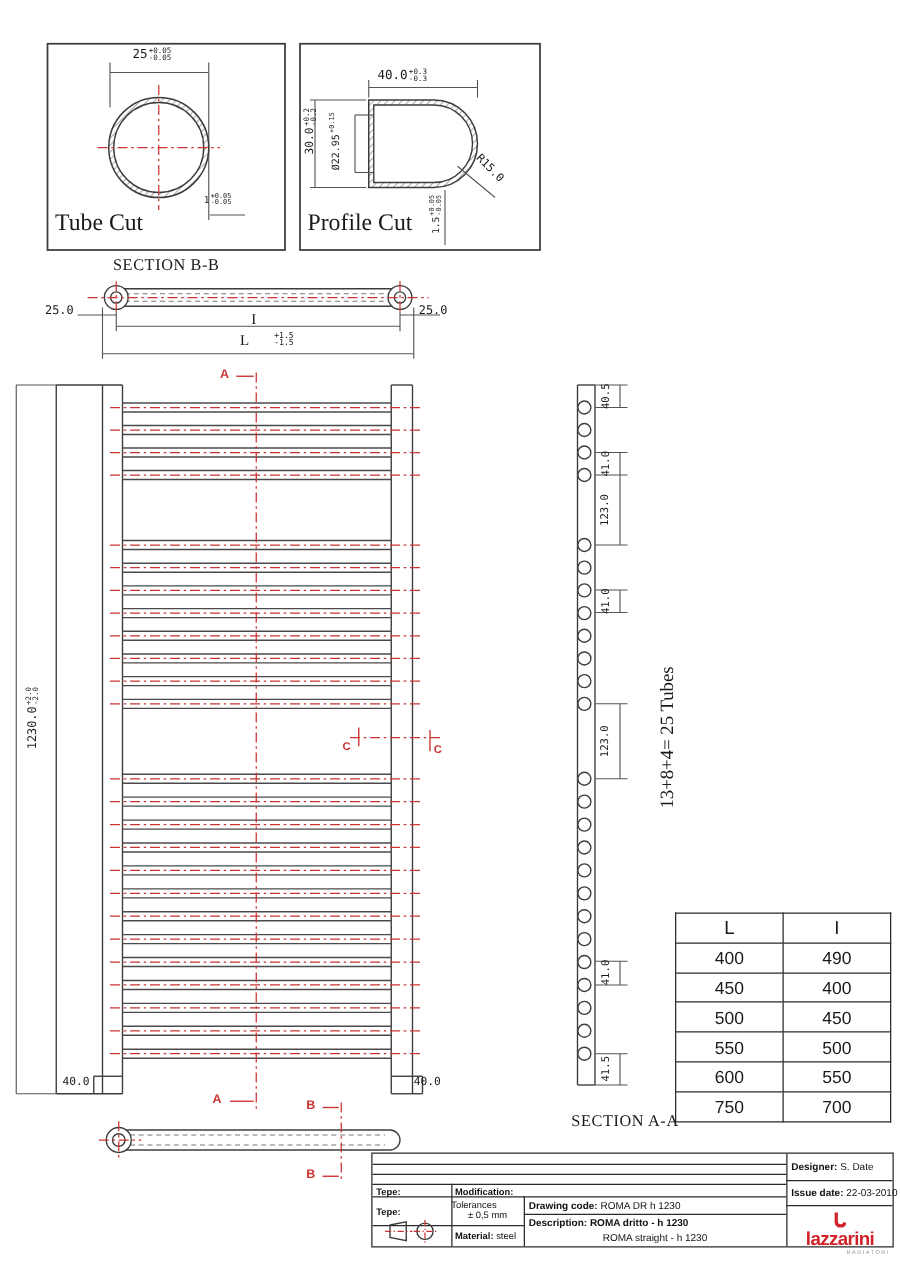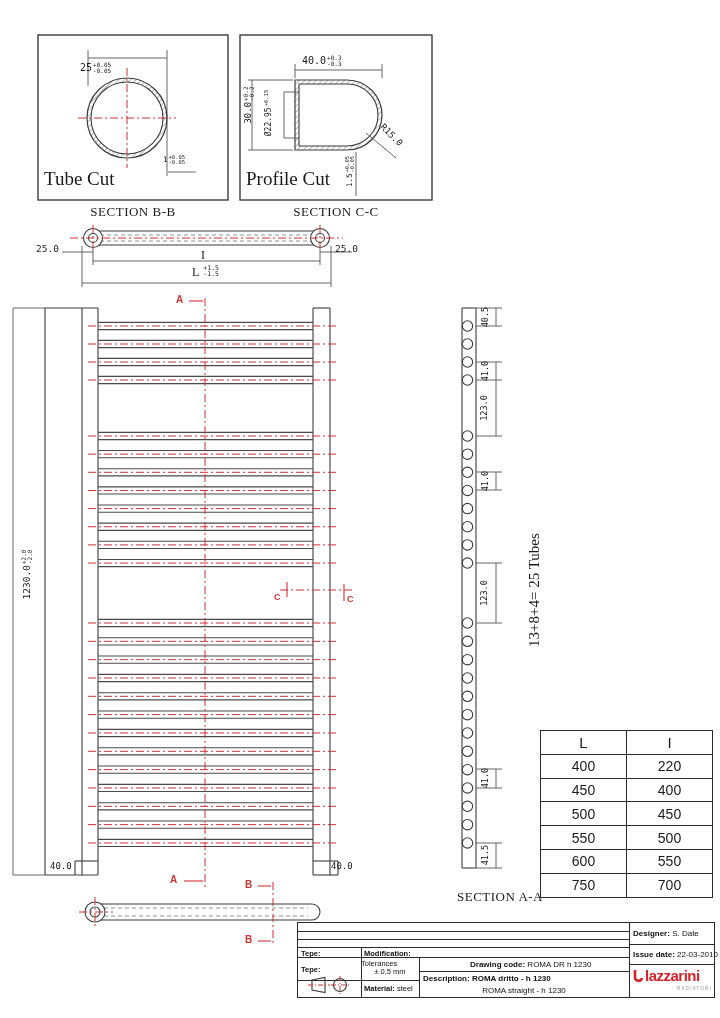--- a/index.html
+++ b/index.html
@@ -34,21 +34,21 @@
              text-align:center;padding:0;font-size:14px;font-weight:normal;}
   #sizetable th{font-size:15px;}
   
   .tblock{position:absolute;left:297px;top:922px;width:416px;height:74px;
           border:1.5px solid #2b2b2b;font-family:"Liberation Sans",sans-serif;
           font-size:7.5px;color:#111;}
   .tb-l{position:absolute;background:#2b2b2b;}
   .tb-txt{position:absolute;white-space:nowrap;}
   .tb-txt b{font-weight:bold;}
   .logo-wrap{position:absolute;left:334px;top:46px;width:80px;text-align:left;}
-  .logo-row{display:flex;align-items:flex-start;}
+  .logo-row{display:flex;align-items:center;flex-direction:column;}
   .logo-text{font-family:"Liberation Sans",sans-serif;font-weight:bold;font-size:15px;
              letter-spacing:-0.5px;line-height:13px;}
   .logo-sub{font-size:4.5px;letter-spacing:1.2px;text-align:right;margin-top:1px;}
 </style>
 </head>
 <body>
 
 <div id="page">
 
   <svg id="linework" width="720" height="1018" viewBox="0 0 720 1018">
@@ -276,21 +276,21 @@
           <circle cx="467.5" cy="751.31" r="5.2" class="wh"></circle>
           <circle cx="467.5" cy="769.64" r="5.2" class="wh"></circle>
           <circle cx="467.5" cy="787.97" r="5.2" class="wh"></circle>
           <circle cx="467.5" cy="806.3" r="5.2" class="wh"></circle>
           <circle cx="467.5" cy="824.63" r="5.2" class="wh"></circle>
           <circle cx="467.5" cy="842.96" r="5.2" class="wh"></circle>
         </g>
     </g>
   </svg>
 
-  <div class="lbl dim" style="left:80px;top:38px;font-size:10px;margin-top:24px;">
+  <div class="lbl dim" style="left:106px;top:38px;font-size:10px;">
     <span>25</span>
     <span class="tol">
         <i>+0.05</i>
         <i>-0.05</i>
       </span>
   </div>
   <div class="lbl dim" style="left:163px;top:155px;font-size:7.5px;">
     <span>1</span>
     <span class="tol" style="font-size:5.5px;line-height:5px;">
         <i>+0.05</i>
@@ -322,28 +322,27 @@
   </div>
   <div class="lbl" style="left:378px;top:130px;font-size:9px;transform:rotate(45deg);">R15.0</div>
   <div class="lbl dim rot" style="left:328px;top:166px;width:44px;height:11px;font-size:7.5px;">
     <span>1.5</span>
     <span class="tol" style="font-size:5.5px;line-height:5px;">
         <i>+0.05</i>
         <i>-0.05</i>
       </span>
   </div>
   <div class="lbl serif big" style="left:246px;top:168px;">Profile Cut</div>
-  <div class="cap" style="left:240px;top:204px;width:192px;">SECTION C-C</div>
 
   <div class="lbl" style="left:36px;top:243px;font-size:9.5px;">25.0</div>
   <div class="lbl" style="left:335px;top:243px;font-size:9.5px;">25.0</div>
   <div class="lbl serif" style="left:201px;top:248px;font-size:12px;">I</div>
   <div class="lbl dim" style="left:192px;top:265px;">
     <span class="serif" style="font-size:12px;">L</span>
-    <span class="tol" style="font-size:6.5px;line-height:6px;margin-left:4px;">
+    <span class="tol" style="font-size:6.5px;line-height:6px;margin-left:20px;">
         <i>+1.5</i>
         <i>-1.5</i>
       </span>
   </div>
 
   <div class="lbl dim rot" style="left:-10px;top:568px;width:74px;height:13px;font-size:9.5px;">
     <span>1230.0</span>
     <span class="tol">
         <i>+2.0</i>
         <i>-2.0</i>
@@ -373,21 +372,21 @@
   <table id="sizetable">
     <thead>
         <tr>
           <th>L</th>
           <th>I</th>
         </tr>
       </thead>
     <tbody>
         <tr>
           <td>400</td>
-          <td>220</td>
+          <td>490</td>
         </tr>
         <tr>
           <td>450</td>
           <td>400</td>
         </tr>
         <tr>
           <td>500</td>
           <td>450</td>
         </tr>
         <tr>
@@ -417,21 +416,21 @@
     <div class="tb-l" style="left:331px;top:0;width:1px;height:74px;"></div>
     <div class="tb-l" style="left:331px;top:21px;width:85px;height:1px;"></div>
     <div class="tb-l" style="left:331px;top:41px;width:85px;height:1px;"></div>
 
     <div class="tb-txt" style="left:3px;top:26px;"><b>Tepe:</b></div>
     <div class="tb-txt" style="left:66px;top:26px;"><b>Modification:</b></div>
     <div class="tb-txt" style="left:3px;top:42px;"><b>Tepe:</b></div>
     <div class="tb-txt" style="left:63px;top:36px;width:58px;">Tolerances</div>
     <div class="tb-txt" style="left:63px;top:44px;width:58px;text-align:center;">± 0,5 mm</div>
     <div class="tb-txt" style="left:66px;top:61px;"><b>Material:</b> <span>steel</span></div>
-    <div class="tb-txt" style="left:125px;top:37px;font-size:8px;margin-left:47px;"><b>Drawing code:</b> <span>ROMA DR h 1230</span></div>
+    <div class="tb-txt" style="left:125px;top:37px;font-size:8px;"><b>Drawing code:</b> <span>ROMA DR h 1230</span></div>
     <div class="tb-txt" style="left:125px;top:51px;font-size:8px;"><b>Description:</b> <b>ROMA dritto - h 1230</b></div>
     <div class="tb-txt" style="left:121px;top:63px;width:210px;text-align:center;font-size:8px;">ROMA straight - h 1230</div>
     <div class="tb-txt" style="left:335px;top:6px;font-size:8px;"><b>Designer:</b> <span>S. Date</span></div>
     <div class="tb-txt" style="left:335px;top:27px;font-size:8px;"><b>Issue date:</b> <span>22-03-2010</span></div>
 
     <div class="logo-wrap">
       <div class="logo-row">
         <svg width="11" height="16" viewBox="0 0 11 16" style="position:static;margin-right:2px;">
           <path d="M3,1 V9 a3.6,3.6 0 0 0 7,0" fill="none" stroke="#d2232a" stroke-width="2.6"></path>
         </svg>

